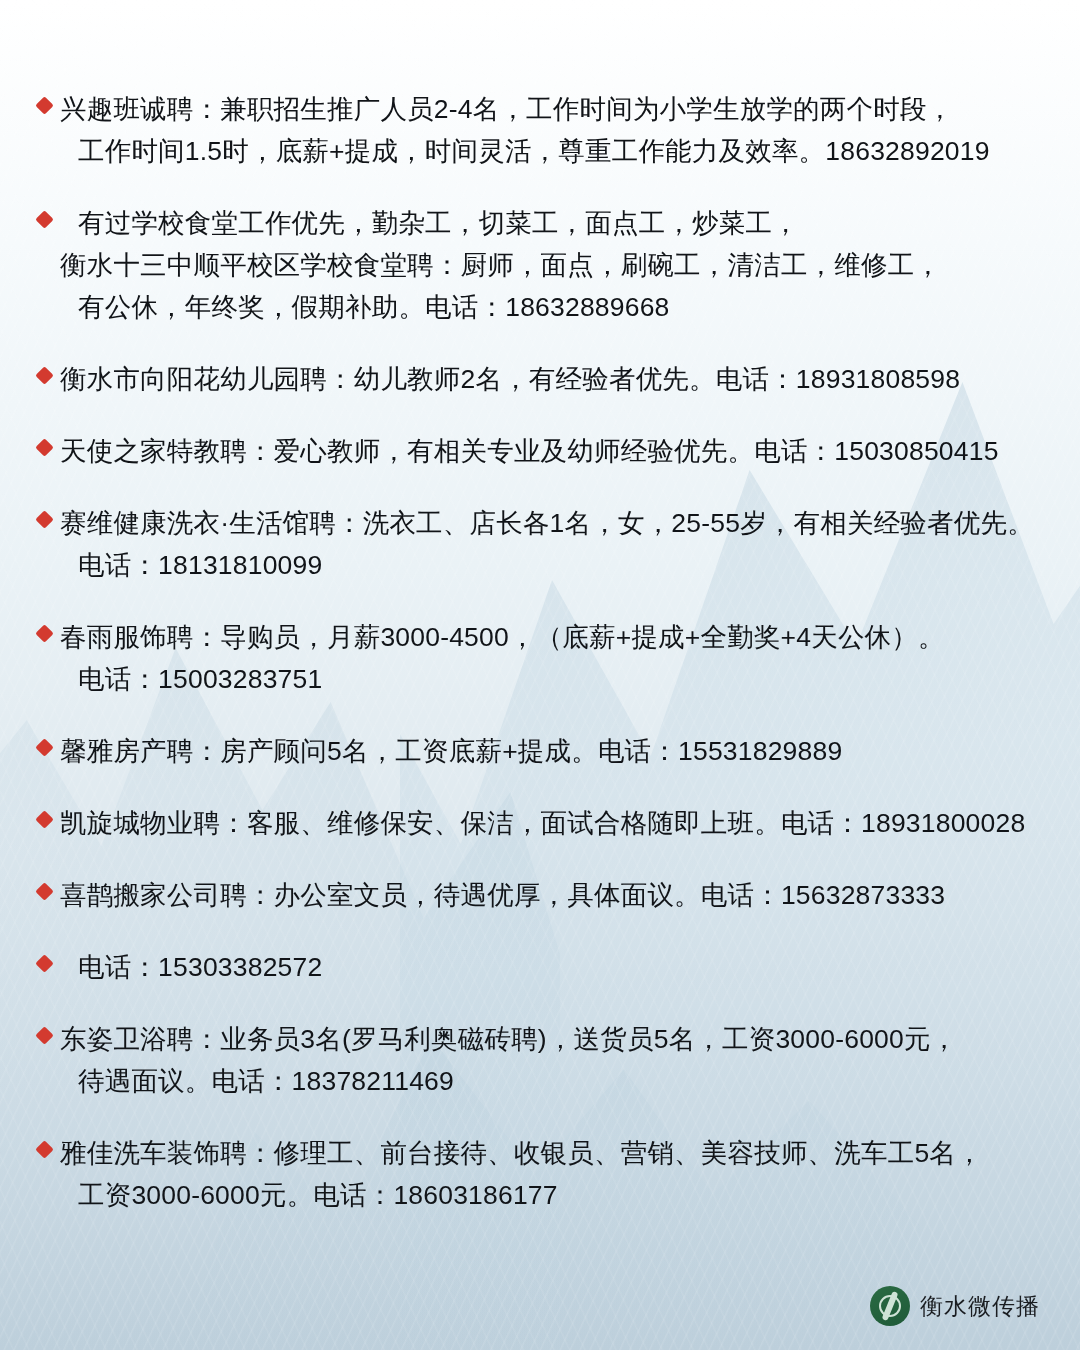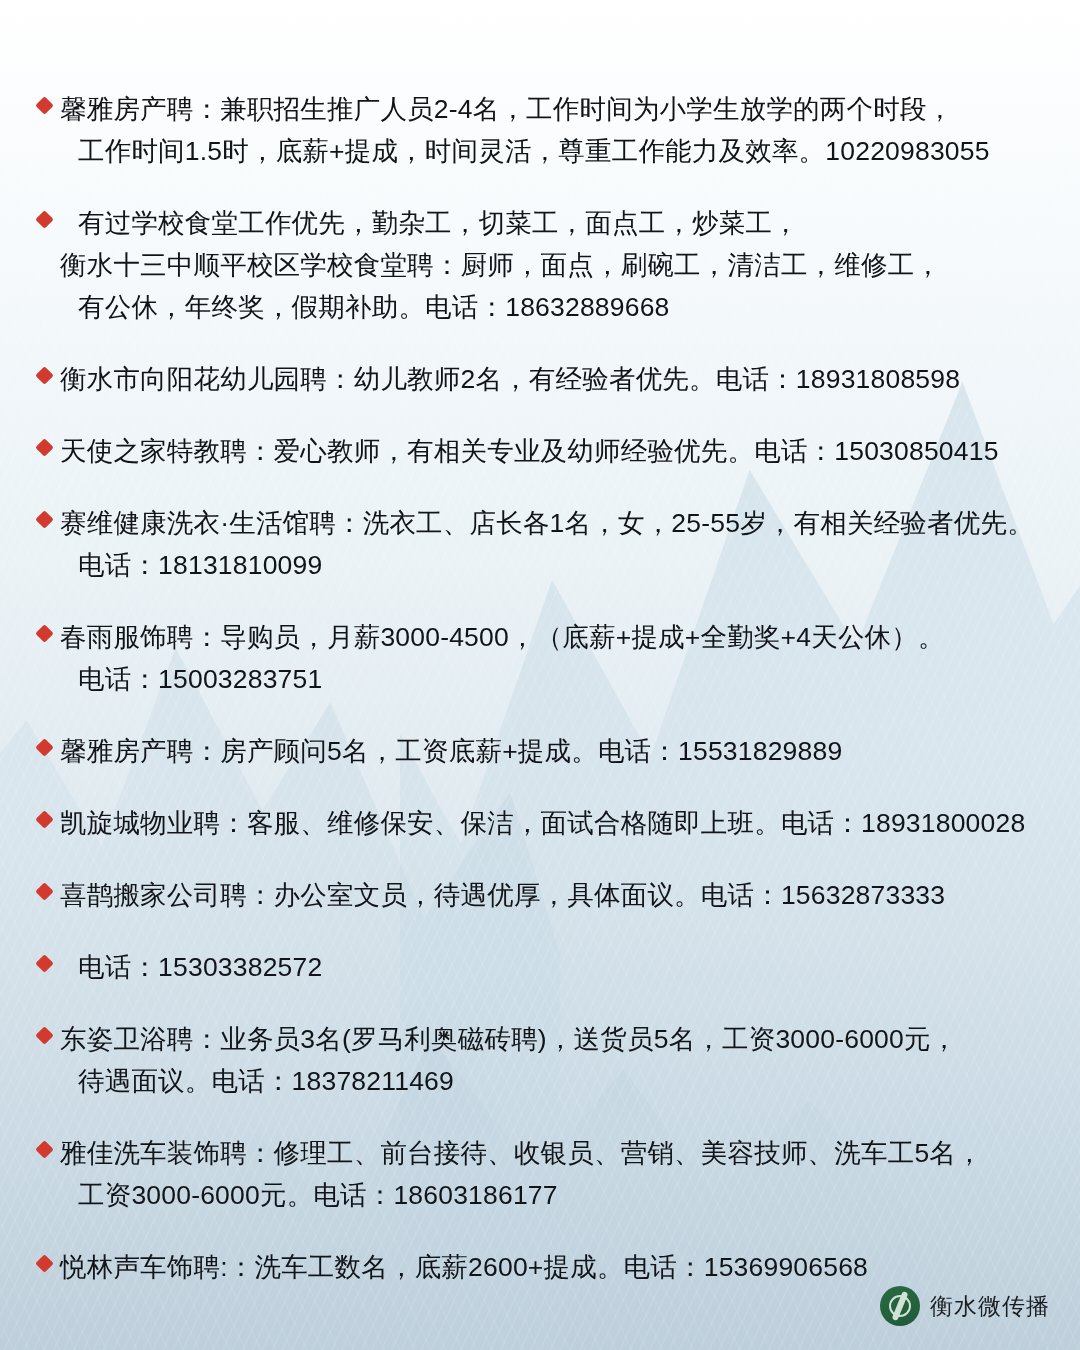--- a/index.html
+++ b/index.html
@@ -95,21 +95,21 @@
     white-space: pre-wrap;
     font-family: "Liberation Sans", sans-serif;
   }
   .line.indent {
     padding-left: 18px;
   }
 
   
   .footer {
     position: absolute;
-    right: 30px;
+    right: 40px;
     bottom: 24px;
     display: flex;
     align-items: center;
     gap: 10px;
   }
   .brand-badge {
     width: 40px;
     height: 40px;
     border-radius: 50%;
     background: linear-gradient(160deg, #2a6b43 0%, #1f5a38 100%);
@@ -150,22 +150,22 @@
 <div class="page">
   <div class="mtn mtn-left"></div>
   <div class="mtn mtn-right"></div>
   <div class="mtn mtn-mid"></div>
   <div class="texture"></div>
 
   <div class="content">
 
     <div class="entry">
       <span class="bullet"></span>
-      <div class="line">馨雅房产聘：兼职招生推广人员2-4名，工作时间为小学生放学的两个时段，</div>
-      <div class="line indent">工作时间1.5时，底薪+提成，时间灵活，尊重工作能力及效率。10220983055</div>
+      <div class="line">兴趣班诚聘：兼职招生推广人员2-4名，工作时间为小学生放学的两个时段，</div>
+      <div class="line indent">工作时间1.5时，底薪+提成，时间灵活，尊重工作能力及效率。18632892019</div>
     </div>
 
     <div class="entry">
       <span class="bullet"></span>
       <div class="line indent">有过学校食堂工作优先，勤杂工，切菜工，面点工，炒菜工，</div>
       <div class="line">衡水十三中顺平校区学校食堂聘：厨师，面点，刷碗工，清洁工，维修工，</div>
       <div class="line indent">有公休，年终奖，假期补助。电话：18632889668</div>
     </div>
 
     <div class="entry">
@@ -215,24 +215,20 @@
       <div class="line">东姿卫浴聘：业务员3名(罗马利奥磁砖聘)，送货员5名，工资3000-6000元，</div>
       <div class="line indent">待遇面议。电话：18378211469</div>
     </div>
 
     <div class="entry">
       <span class="bullet"></span>
       <div class="line">雅佳洗车装饰聘：修理工、前台接待、收银员、营销、美容技师、洗车工5名，</div>
       <div class="line indent">工资3000-6000元。电话：18603186177</div>
     </div>
 
-    <div class="entry">
-      <span class="bullet"></span>
-      <div class="line">悦林声车饰聘:：洗车工数名，底薪2600+提成。电话：15369906568</div>
-    </div>
 
   </div>
 
   <div class="footer">
     <div class="brand-badge"></div>
     <div class="brand-text">衡水微传播</div>
   </div>
 </div>
 
 </body></html>

